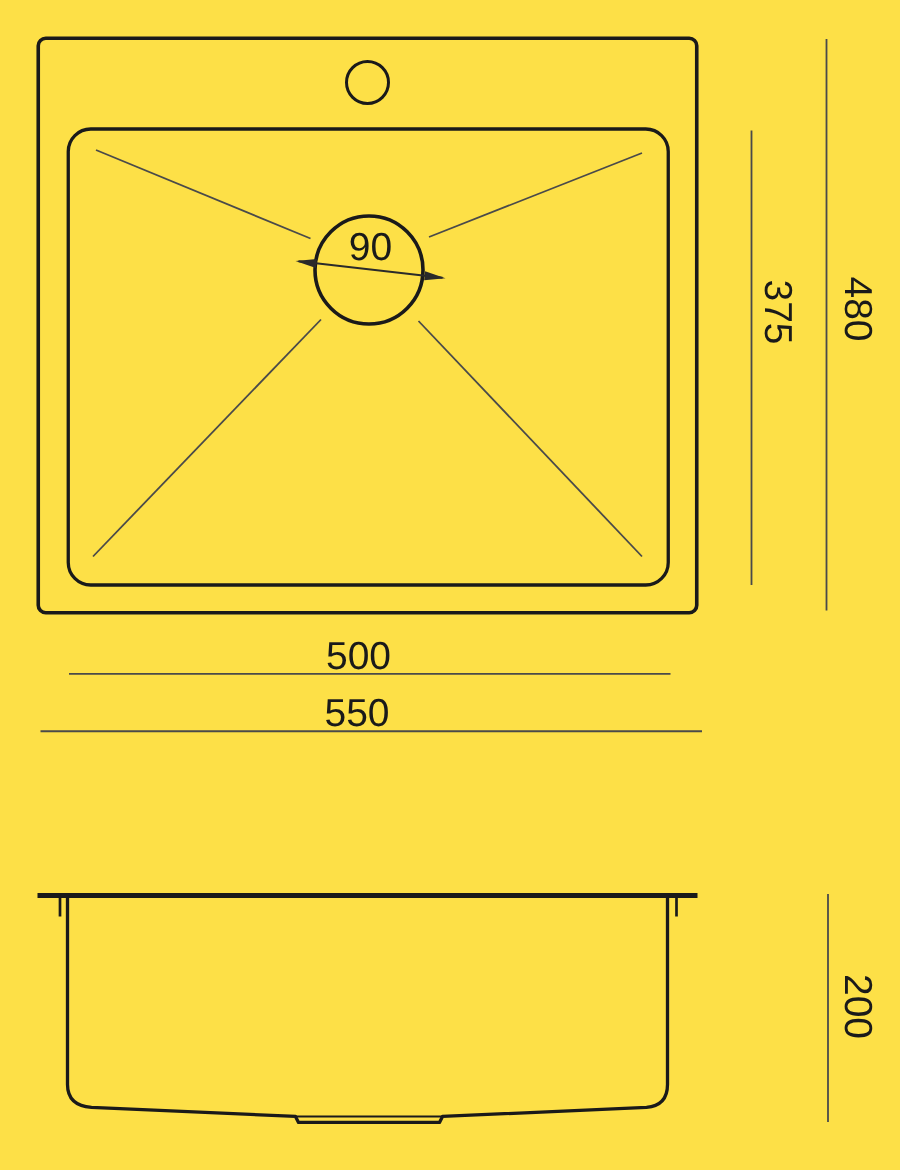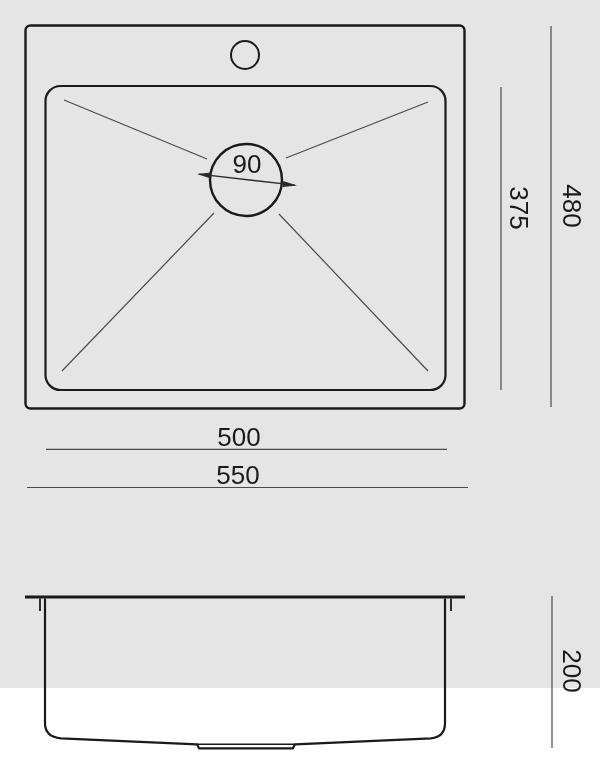--- a/index.html
+++ b/index.html
@@ -7,22 +7,22 @@
     padding: 0;
     background: #ffffff;
     width: 600px;
     height: 780px;
     overflow: hidden;
     font-family: "Liberation Sans", sans-serif;
   }
   .canvas {
     position: relative;
     width: 600px;
-    height: 688px;
-    background: #e5e5e5;
+    height: 780px;
+    background: #fde047;
     text-decoration: underline;
   }
   svg { display: block; }
   text {
     font-family: "Liberation Sans", sans-serif;
     font-size: 26px;
     fill: #1a1a1a;
   }
 </style>
 </head>

